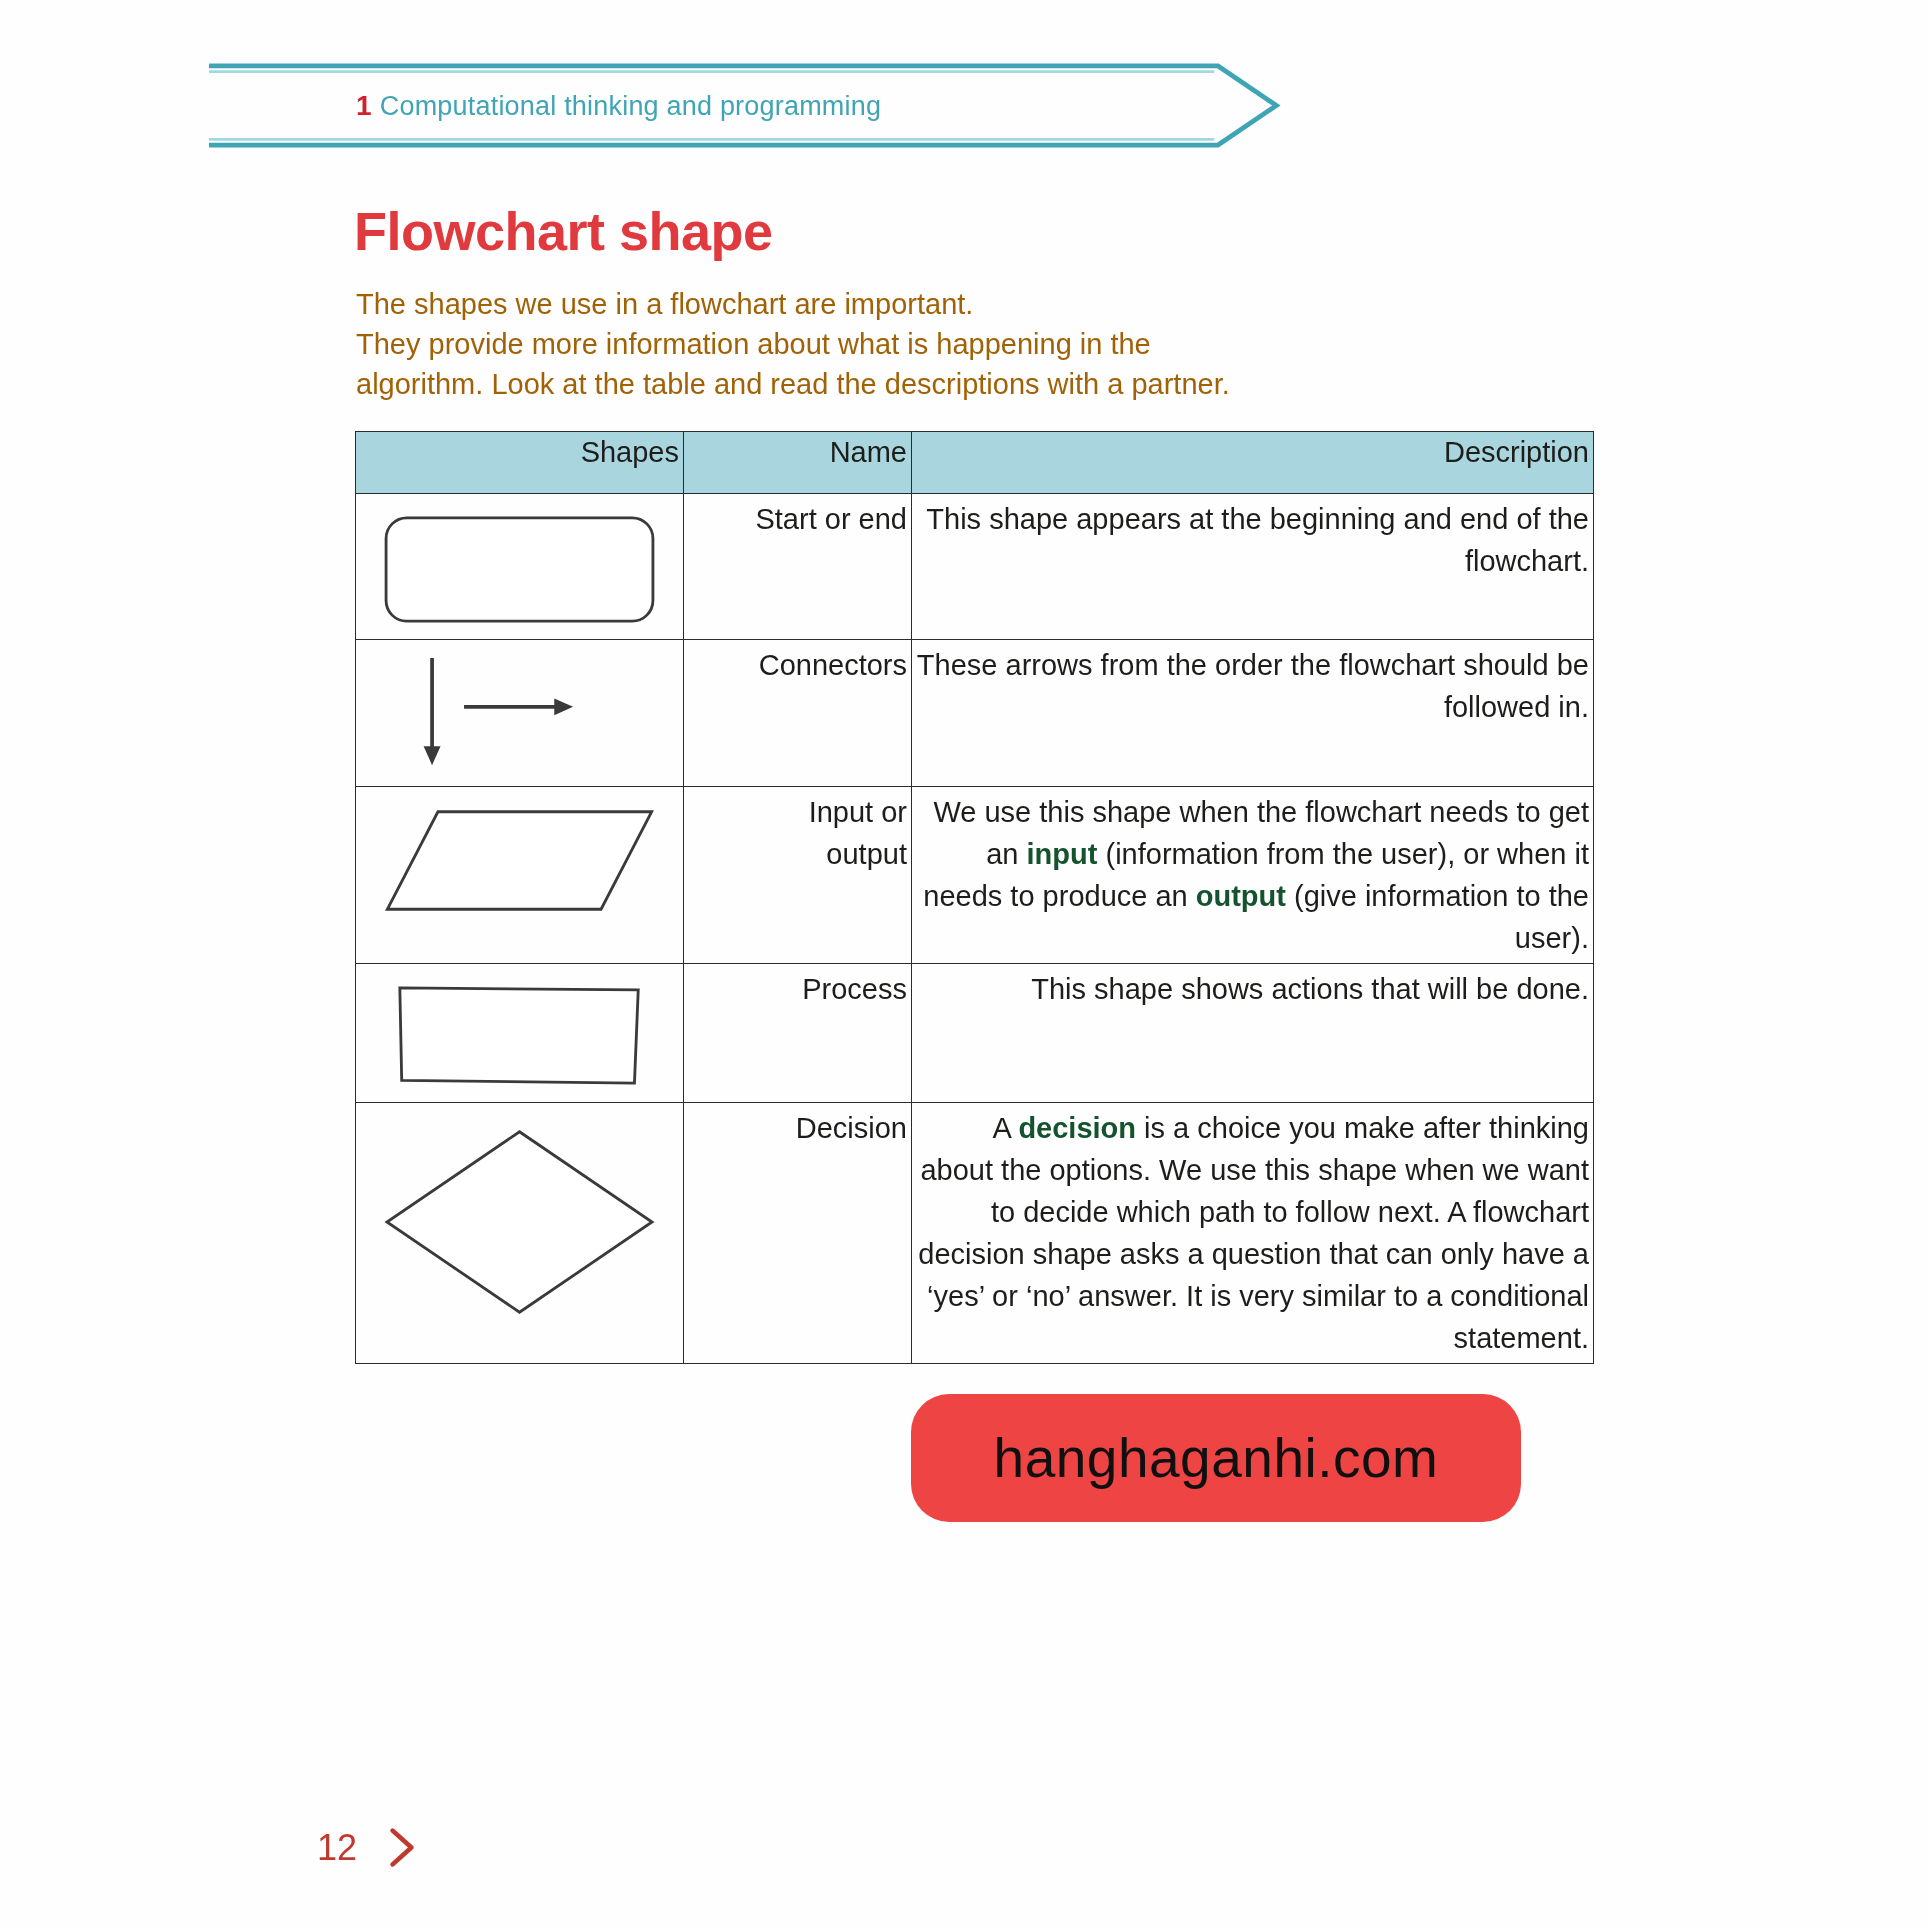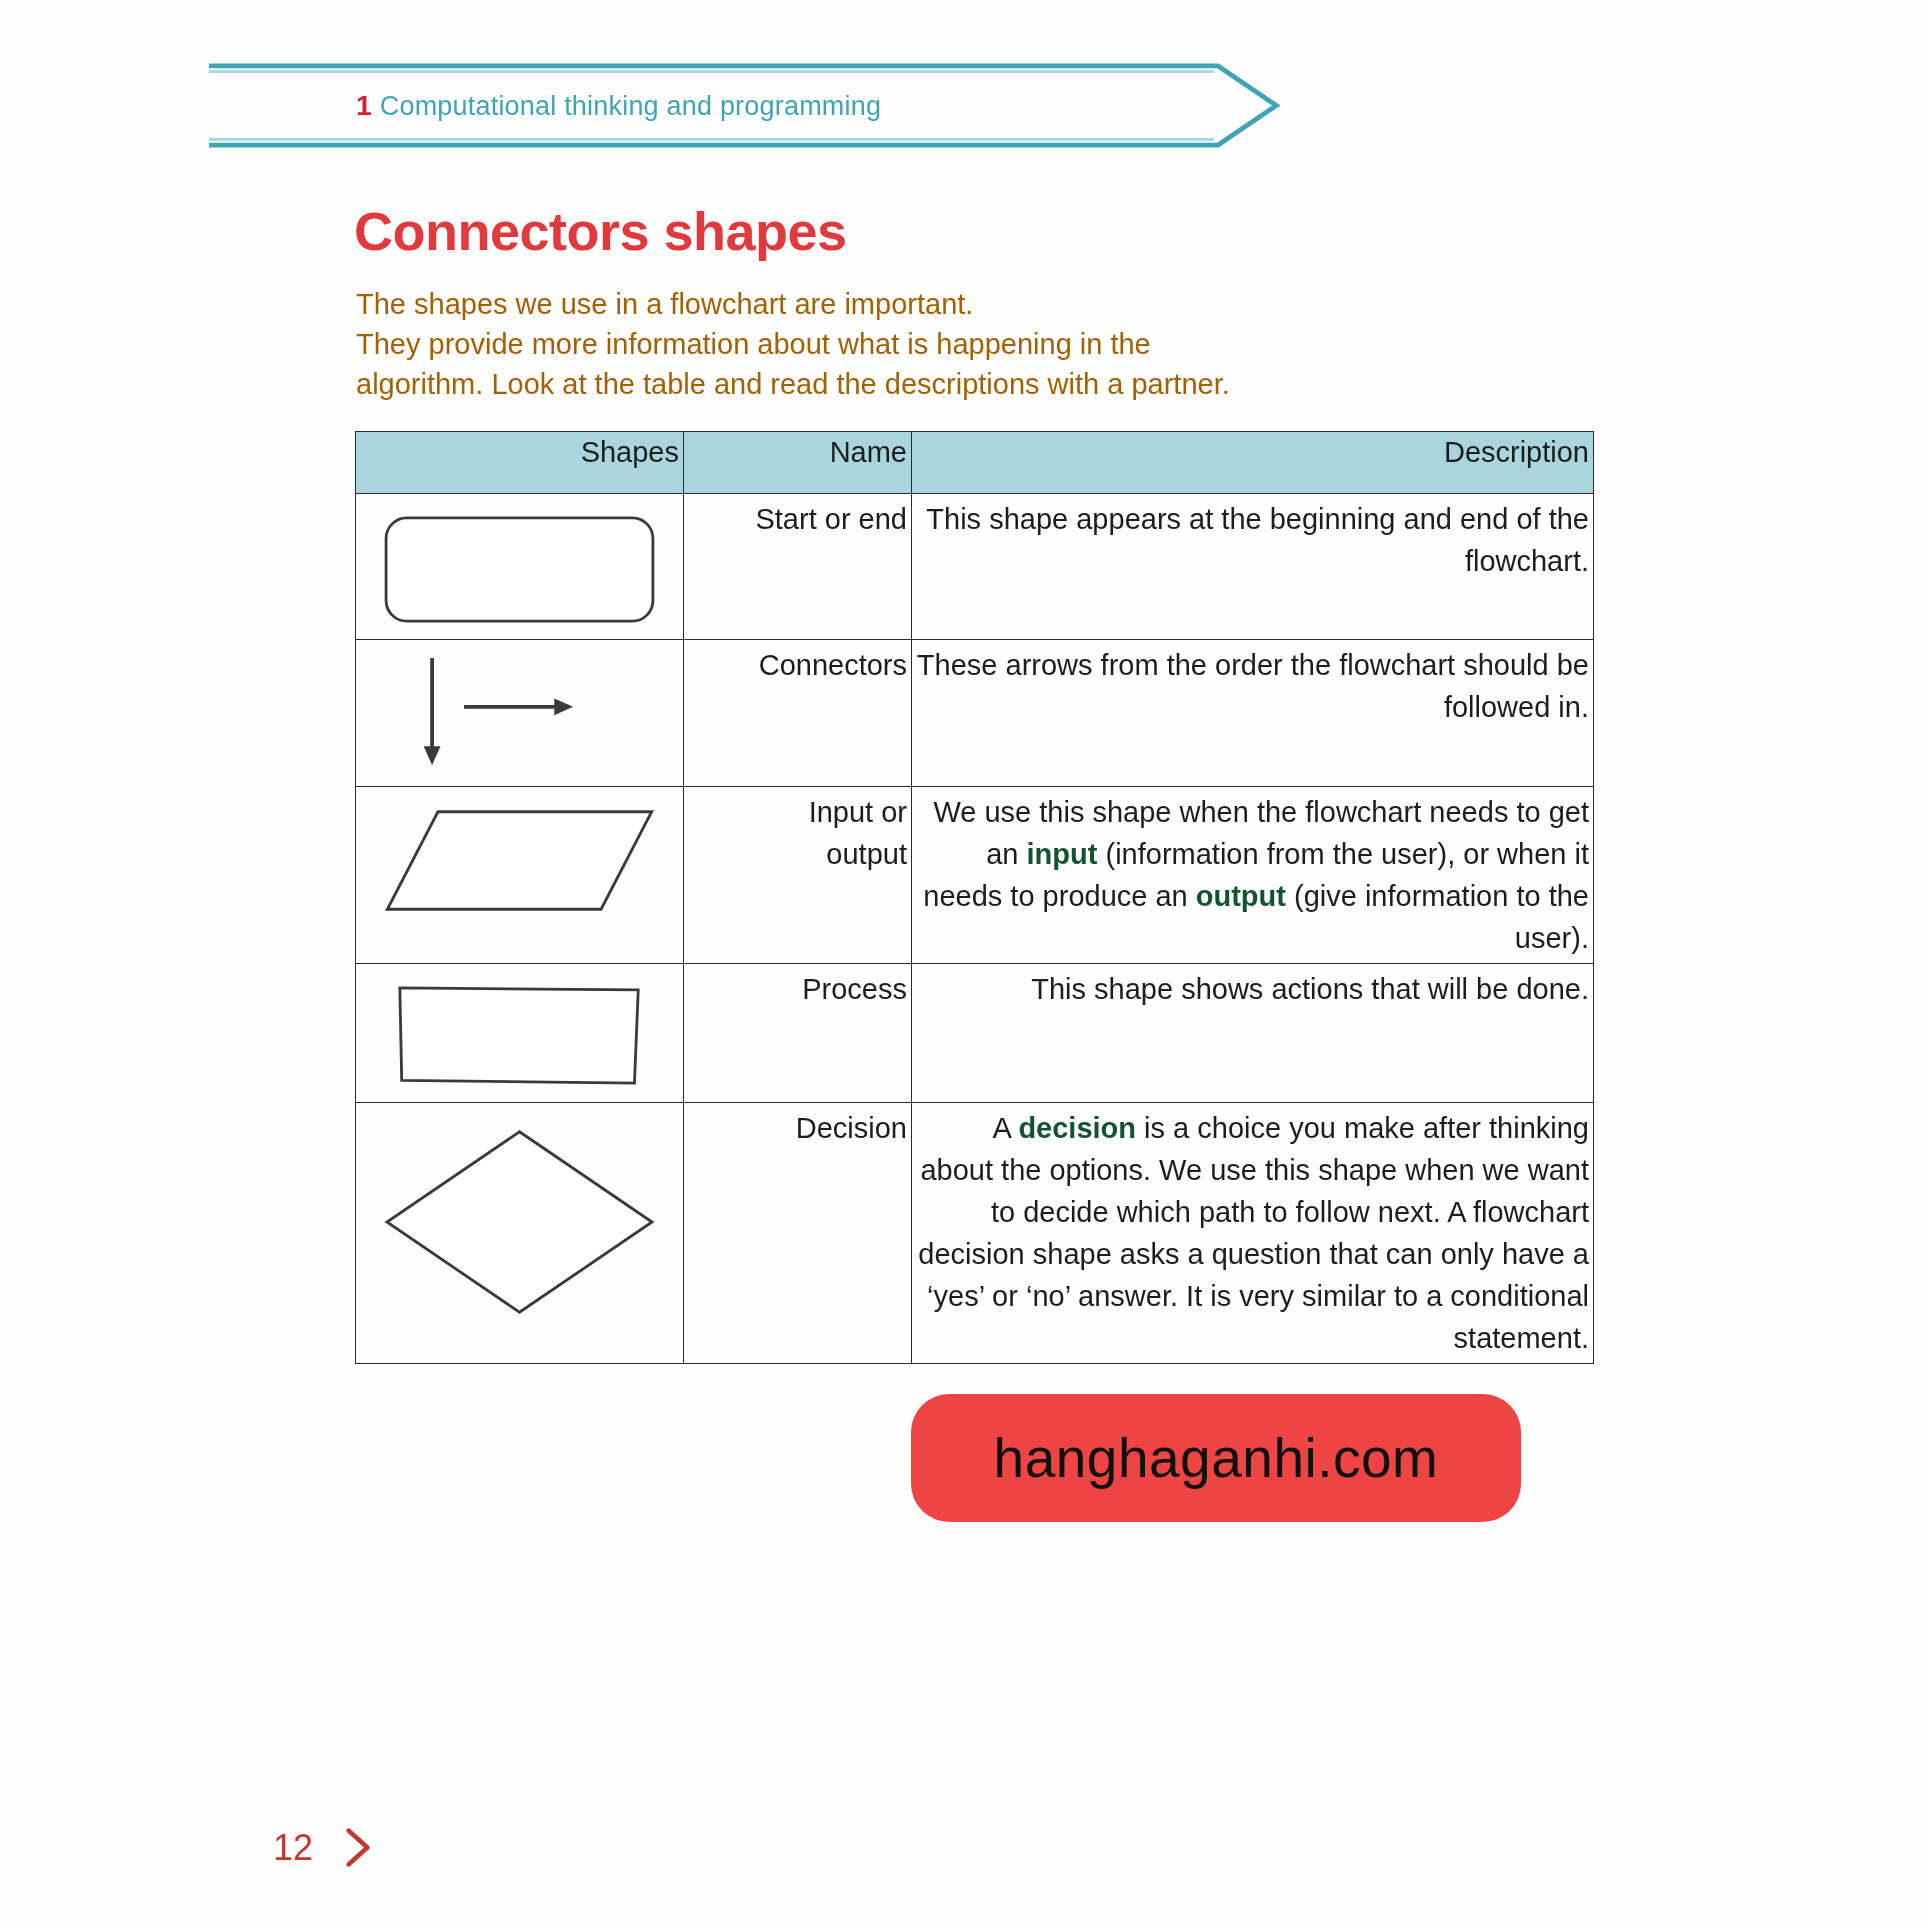--- a/index.html
+++ b/index.html
@@ -150,41 +150,42 @@
     position: absolute;
     left: 273px;
     top: 1825px;
     display: flex;
     align-items: center;
     gap: 28px;
   }
   .page-num {
     color: #c0392f;
     font-size: 36px;
+    margin-left: 44px;
   }
   .footer-chevron { display: block; }
 </style>
 </head>
 <body>
 
 <div class="page">
 
   <div class="banner">
     <svg width="1073" height="87" viewBox="0 0 1140 92">
       <path d="M0 4 L1072 4 L1134 46 L1072 88 L0 88" fill="none" stroke="#3fa5b5" stroke-width="5"></path>
       <path d="M0 10 L1068 10" fill="none" stroke="#9fd8e3" stroke-width="3"></path>
       <path d="M0 82 L1068 82" fill="none" stroke="#9fd8e3" stroke-width="3"></path>
     </svg>
     <div class="banner-label">
       <span class="banner-num">1</span>
       <span class="banner-text">Computational thinking and programming</span>
     </div>
   </div>
 
-  <div class="title">Connectors shapes</div>
+  <div class="title">Flowchart shape</div>
 
   <div class="intro">
     <p>The shapes we use in a flowchart are important.</p>
     <p>They provide more information about what is happening in the</p>
     <p>algorithm. Look at the table and read the descriptions with a partner.</p>
   </div>
 
   <table class="table">
     <colgroup>
       <col class="col-shape">

